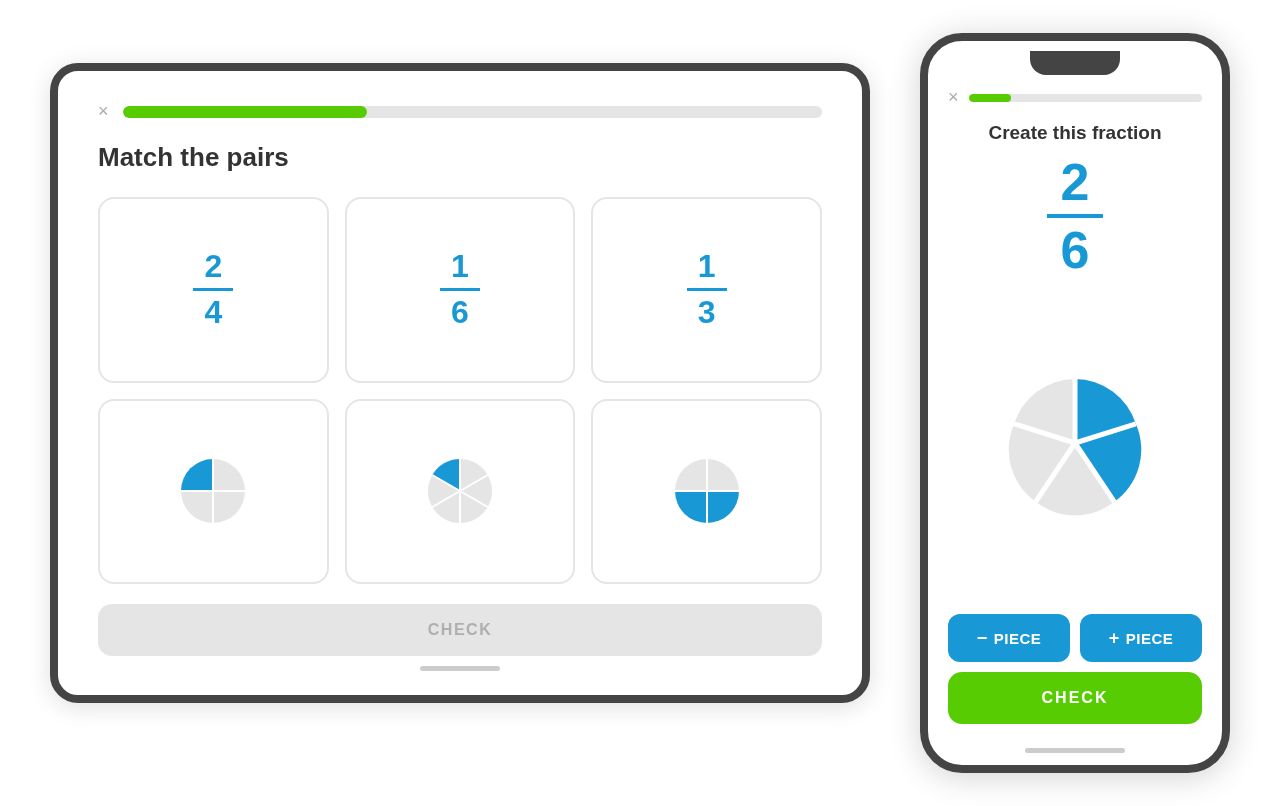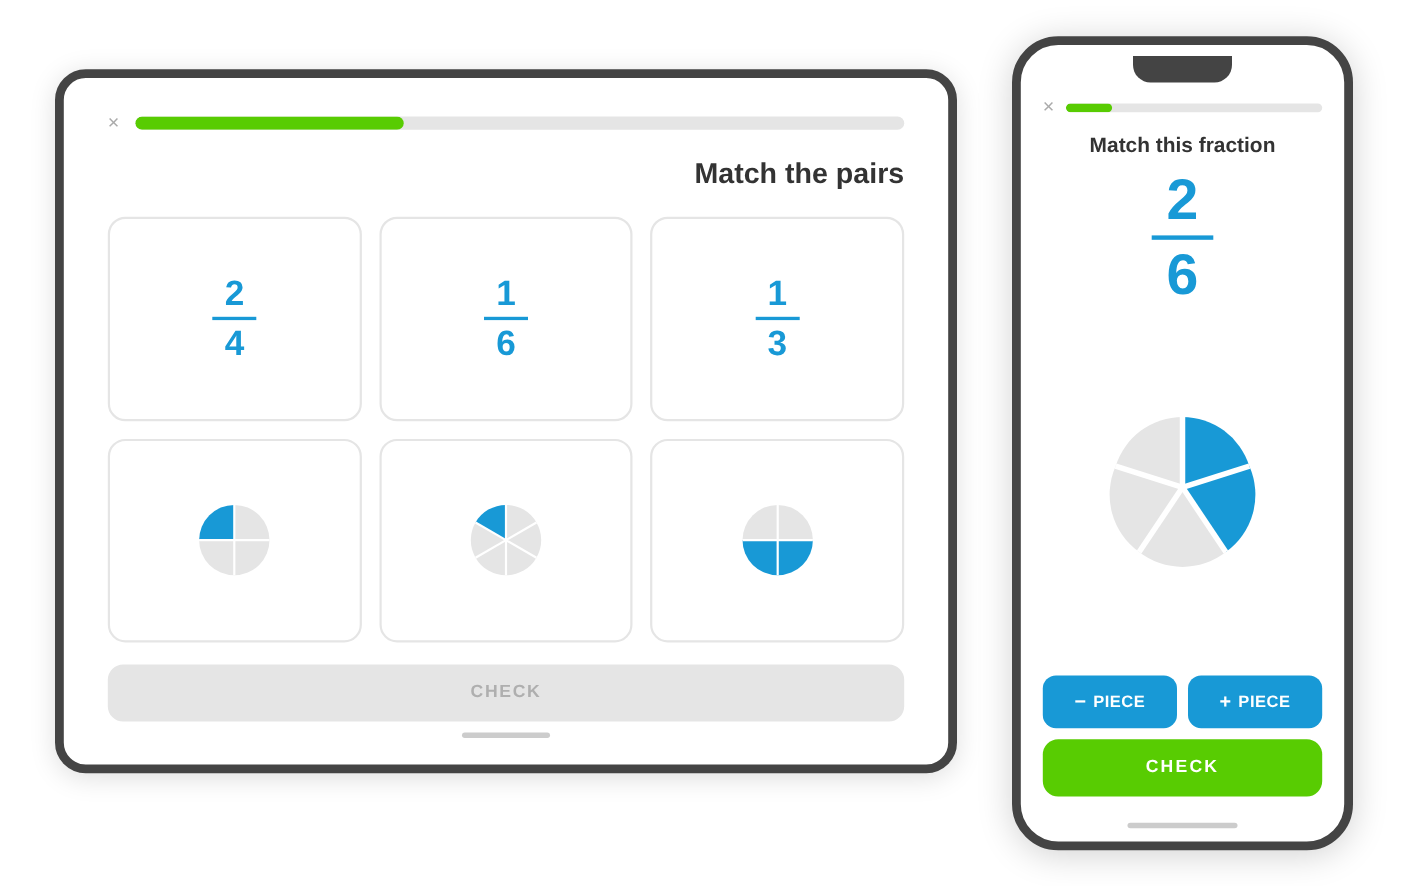--- a/index.html
+++ b/index.html
@@ -59,21 +59,21 @@
       overflow: hidden;
     }
 
     .progress-bar-fill {
       height: 100%;
       border-radius: 6px;
       background: #58cc02;
     }
 
     .tablet-title {
-      text-align: right;
+      text-align: left;
       font-size: 26px;
       font-weight: 800;
       color: #333333;
       margin-bottom: 24px;
     }
 
     .cards-grid {
       display: grid;
       grid-template-columns: repeat(3, 1fr);
       gap: 16px;
@@ -408,21 +408,21 @@
     </div>
 
     <div class="phone-content">
       <div class="phone-top-bar">
         <span class="close-x">×</span>
         <div class="phone-progress-bg">
           <div class="phone-progress-fill"></div>
         </div>
       </div>
 
-      <div class="phone-title">Match this fraction</div>
+      <div class="phone-title">Create this fraction</div>
 
       <div class="phone-fraction">
         <span>2</span>
         <div class="phone-fraction-line"></div>
         <span>6</span>
       </div>
 
       <div class="phone-pie-area">
 
         <svg width="160" height="160" viewBox="0 0 80 80">

